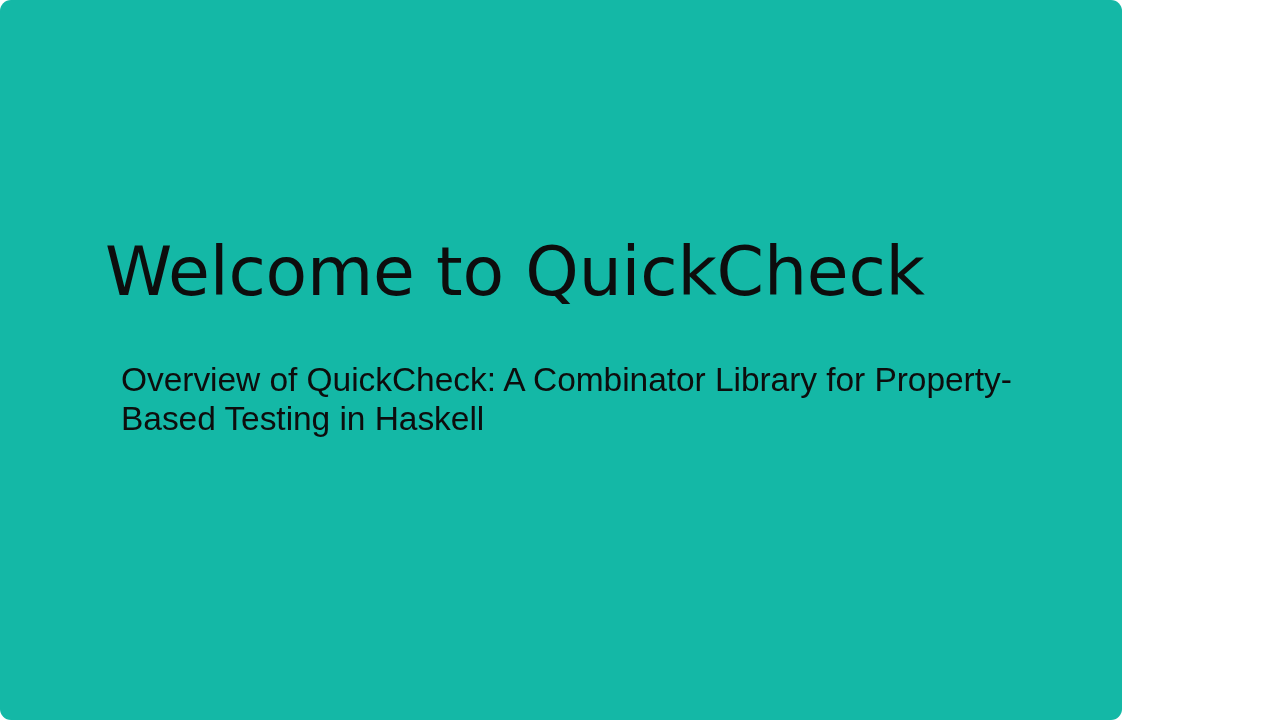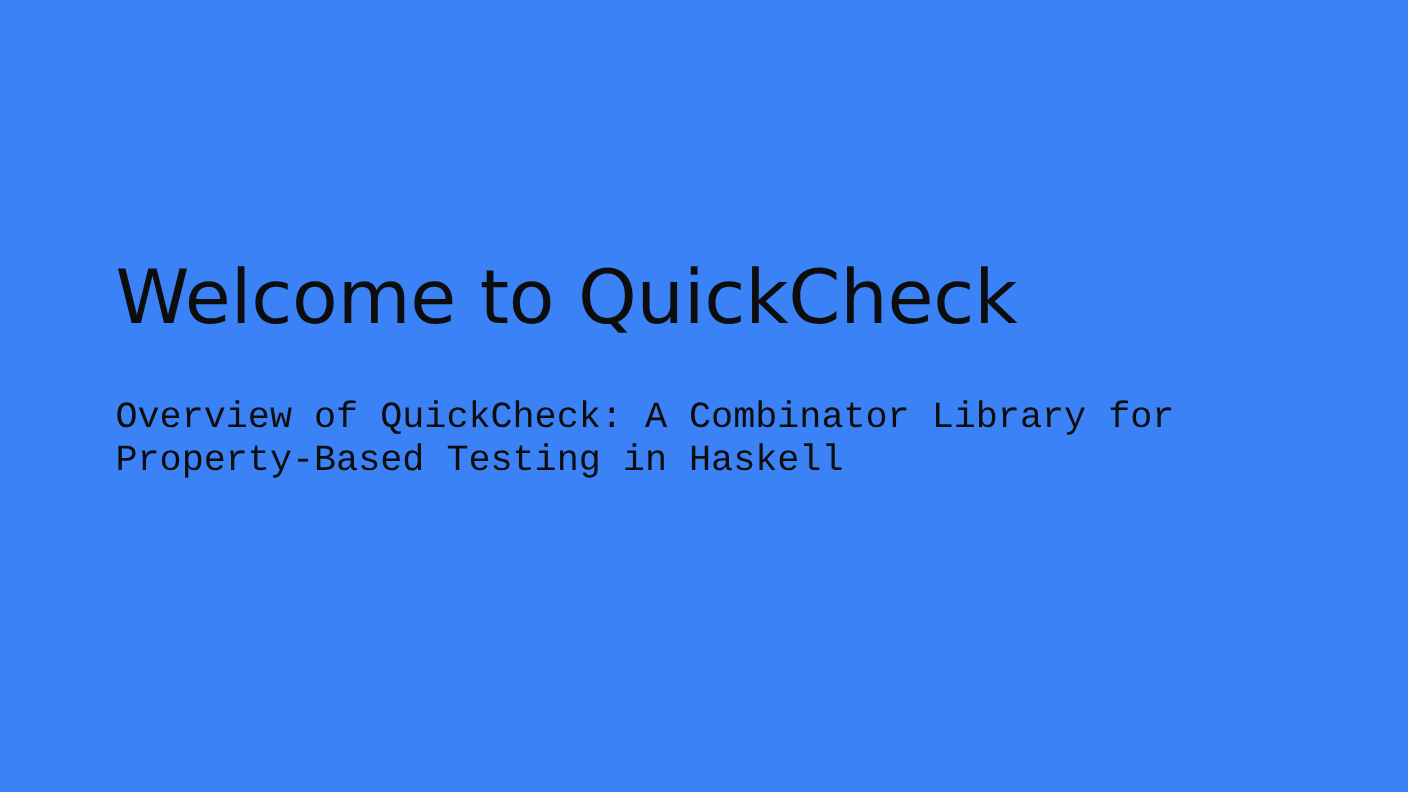--- a/index.html
+++ b/index.html
@@ -7,25 +7,26 @@
     padding: 0;
     background: #ffffff;
   }
 
   body {
     font-family: "DejaVu Sans", sans-serif;
   }
 
   .slide {
     position: relative;
-    width: 1280px;
+    width: 1122px;
     height: 720px;
-    background: #3b82f6;
+    background: #14b8a6;
     overflow: hidden;
     box-sizing: border-box;
+    border-radius: 11px;
   }
 
   .slide-body {
     position: absolute;
     left: 105px;
     top: 236px;
     width: 1010px;
   }
 
   .slide-title {
@@ -33,26 +34,26 @@
     font-size: 68px;
     font-weight: 400;
     line-height: 1.06;
     color: #0d0d0d;
     letter-spacing: -0.2px;
     margin: 0;
     white-space: nowrap;
   }
 
   .slide-subtitle {
-    font-family: Liberation Mono, monospace;
+    font-family: Liberation Sans, sans-serif;
     font-size: 33.5px;
     font-weight: 400;
     line-height: 38.5px;
     color: #0d0d0d;
-    margin: 0;
+    margin: 16px;
     margin-top: 53px;
     max-width: 1000px;
     letter-spacing: -0.05px;
   }
 
   .slide-source {
     position: absolute;
     left: 57px;
     top: 656px;
     font-family: "DejaVu Sans", sans-serif;

